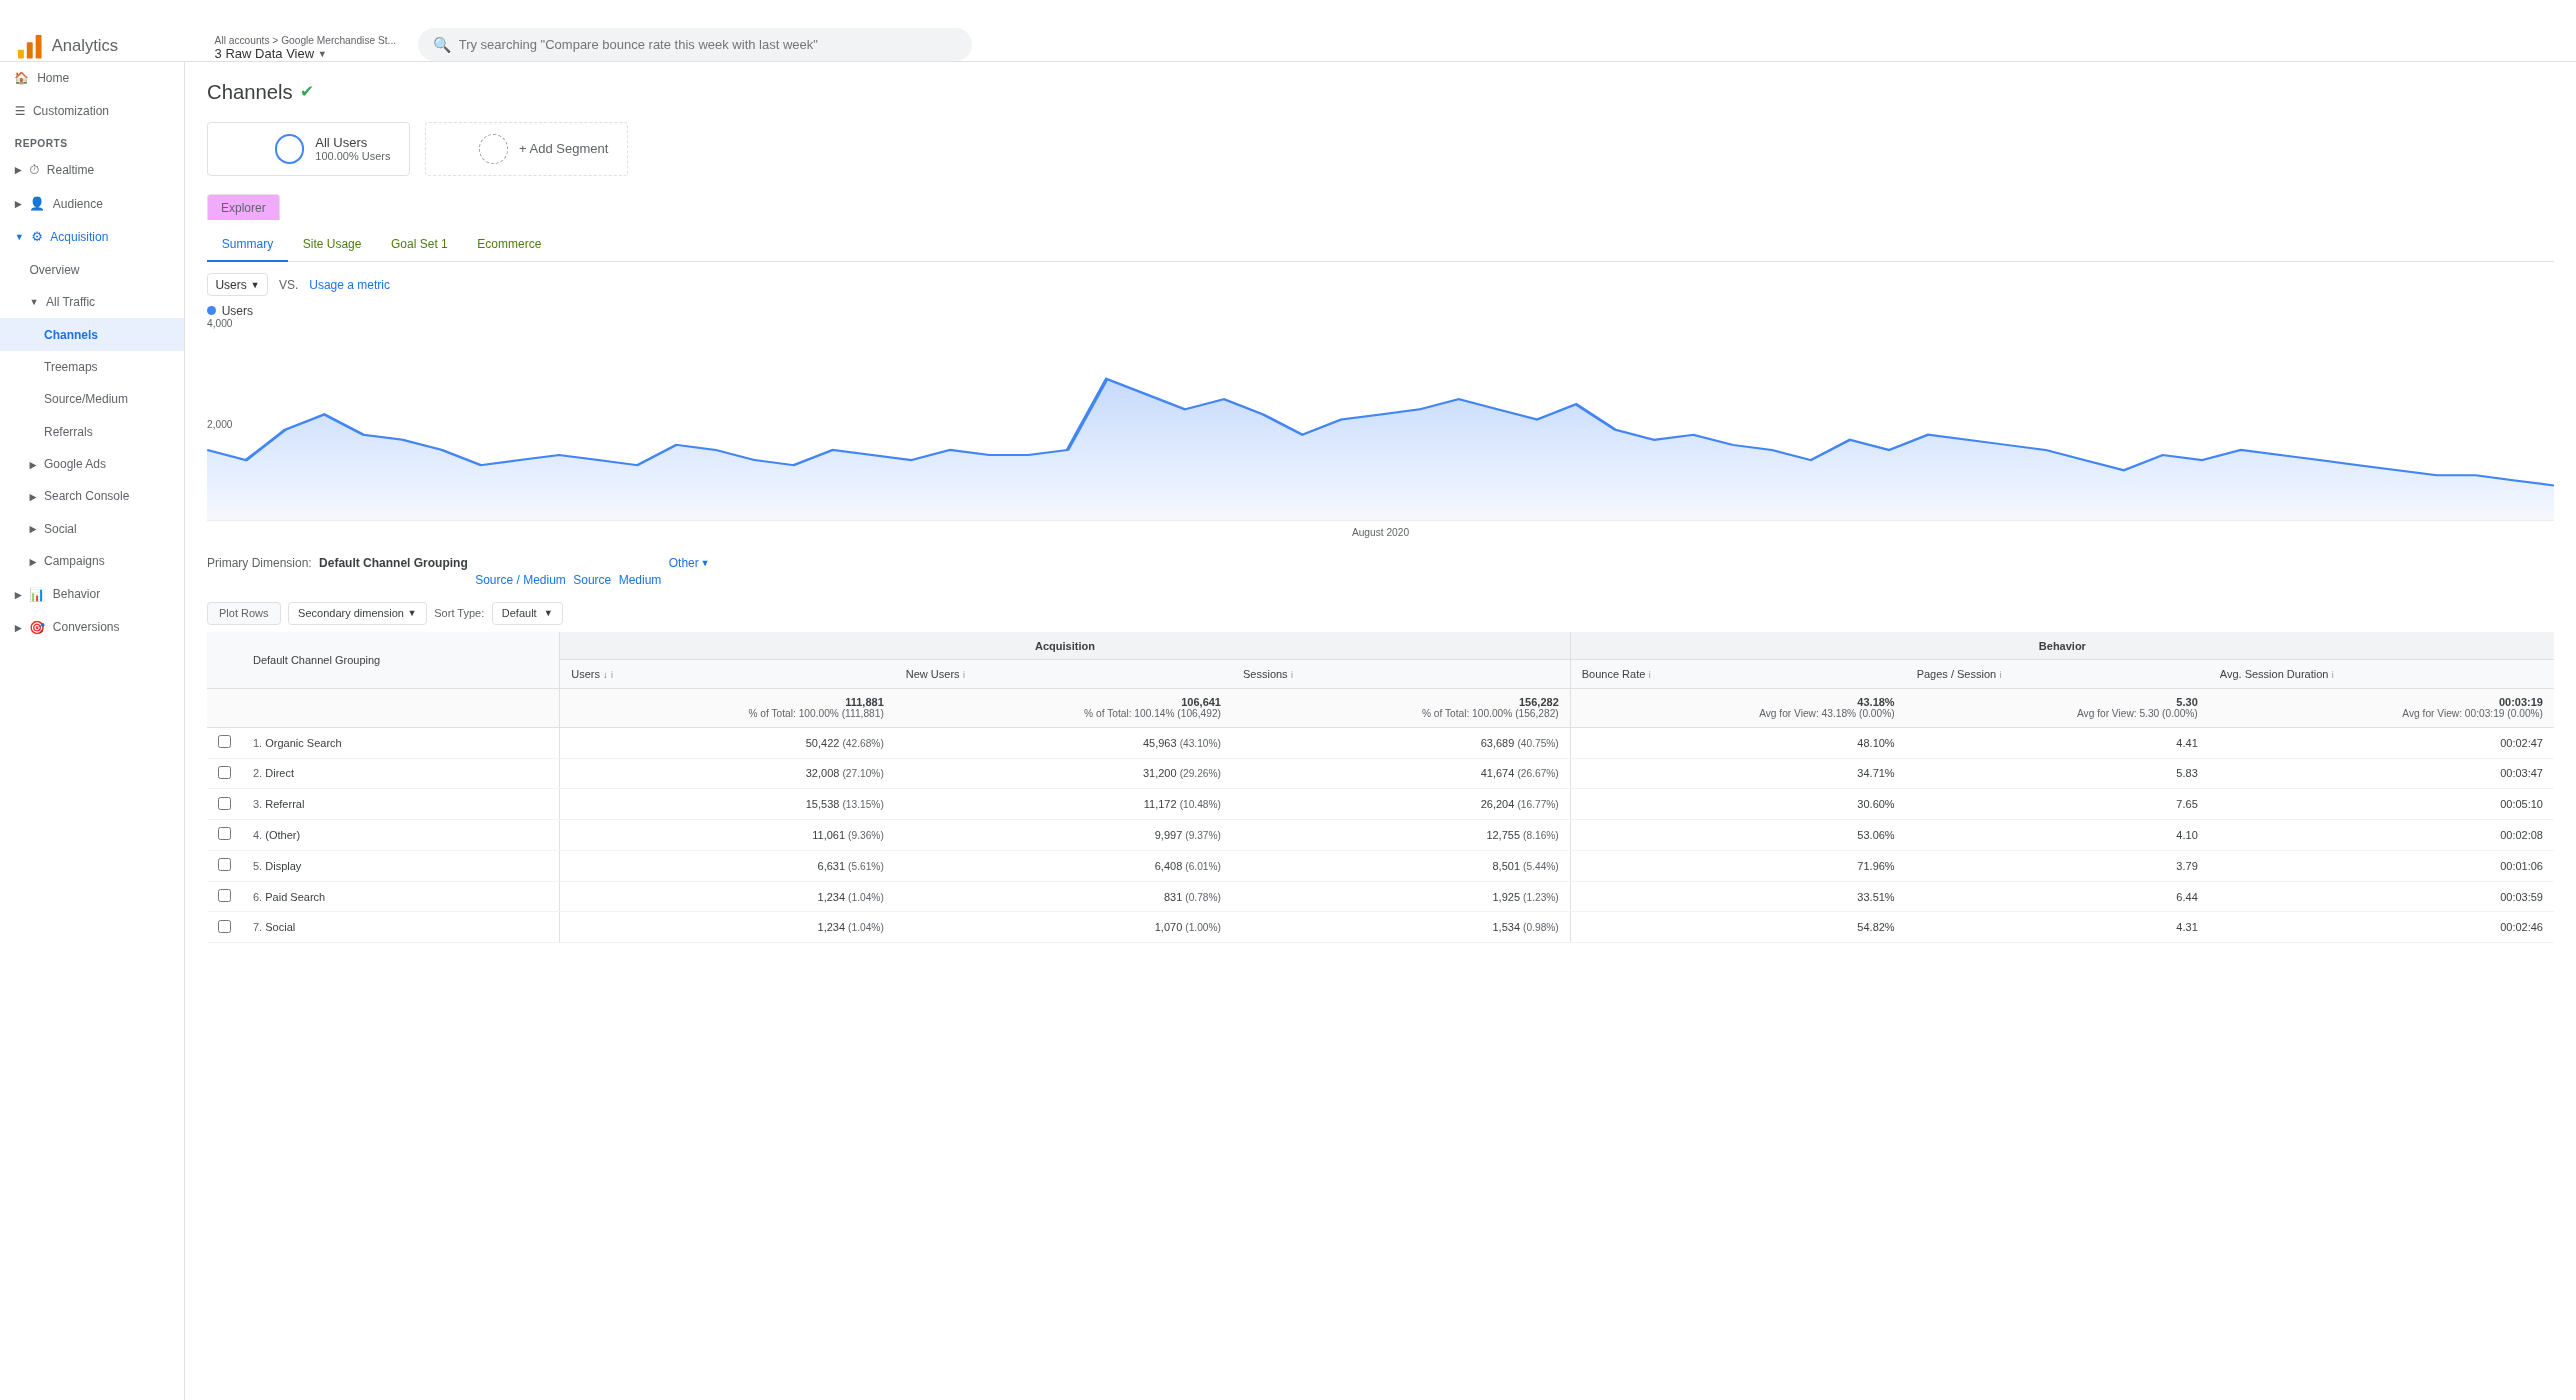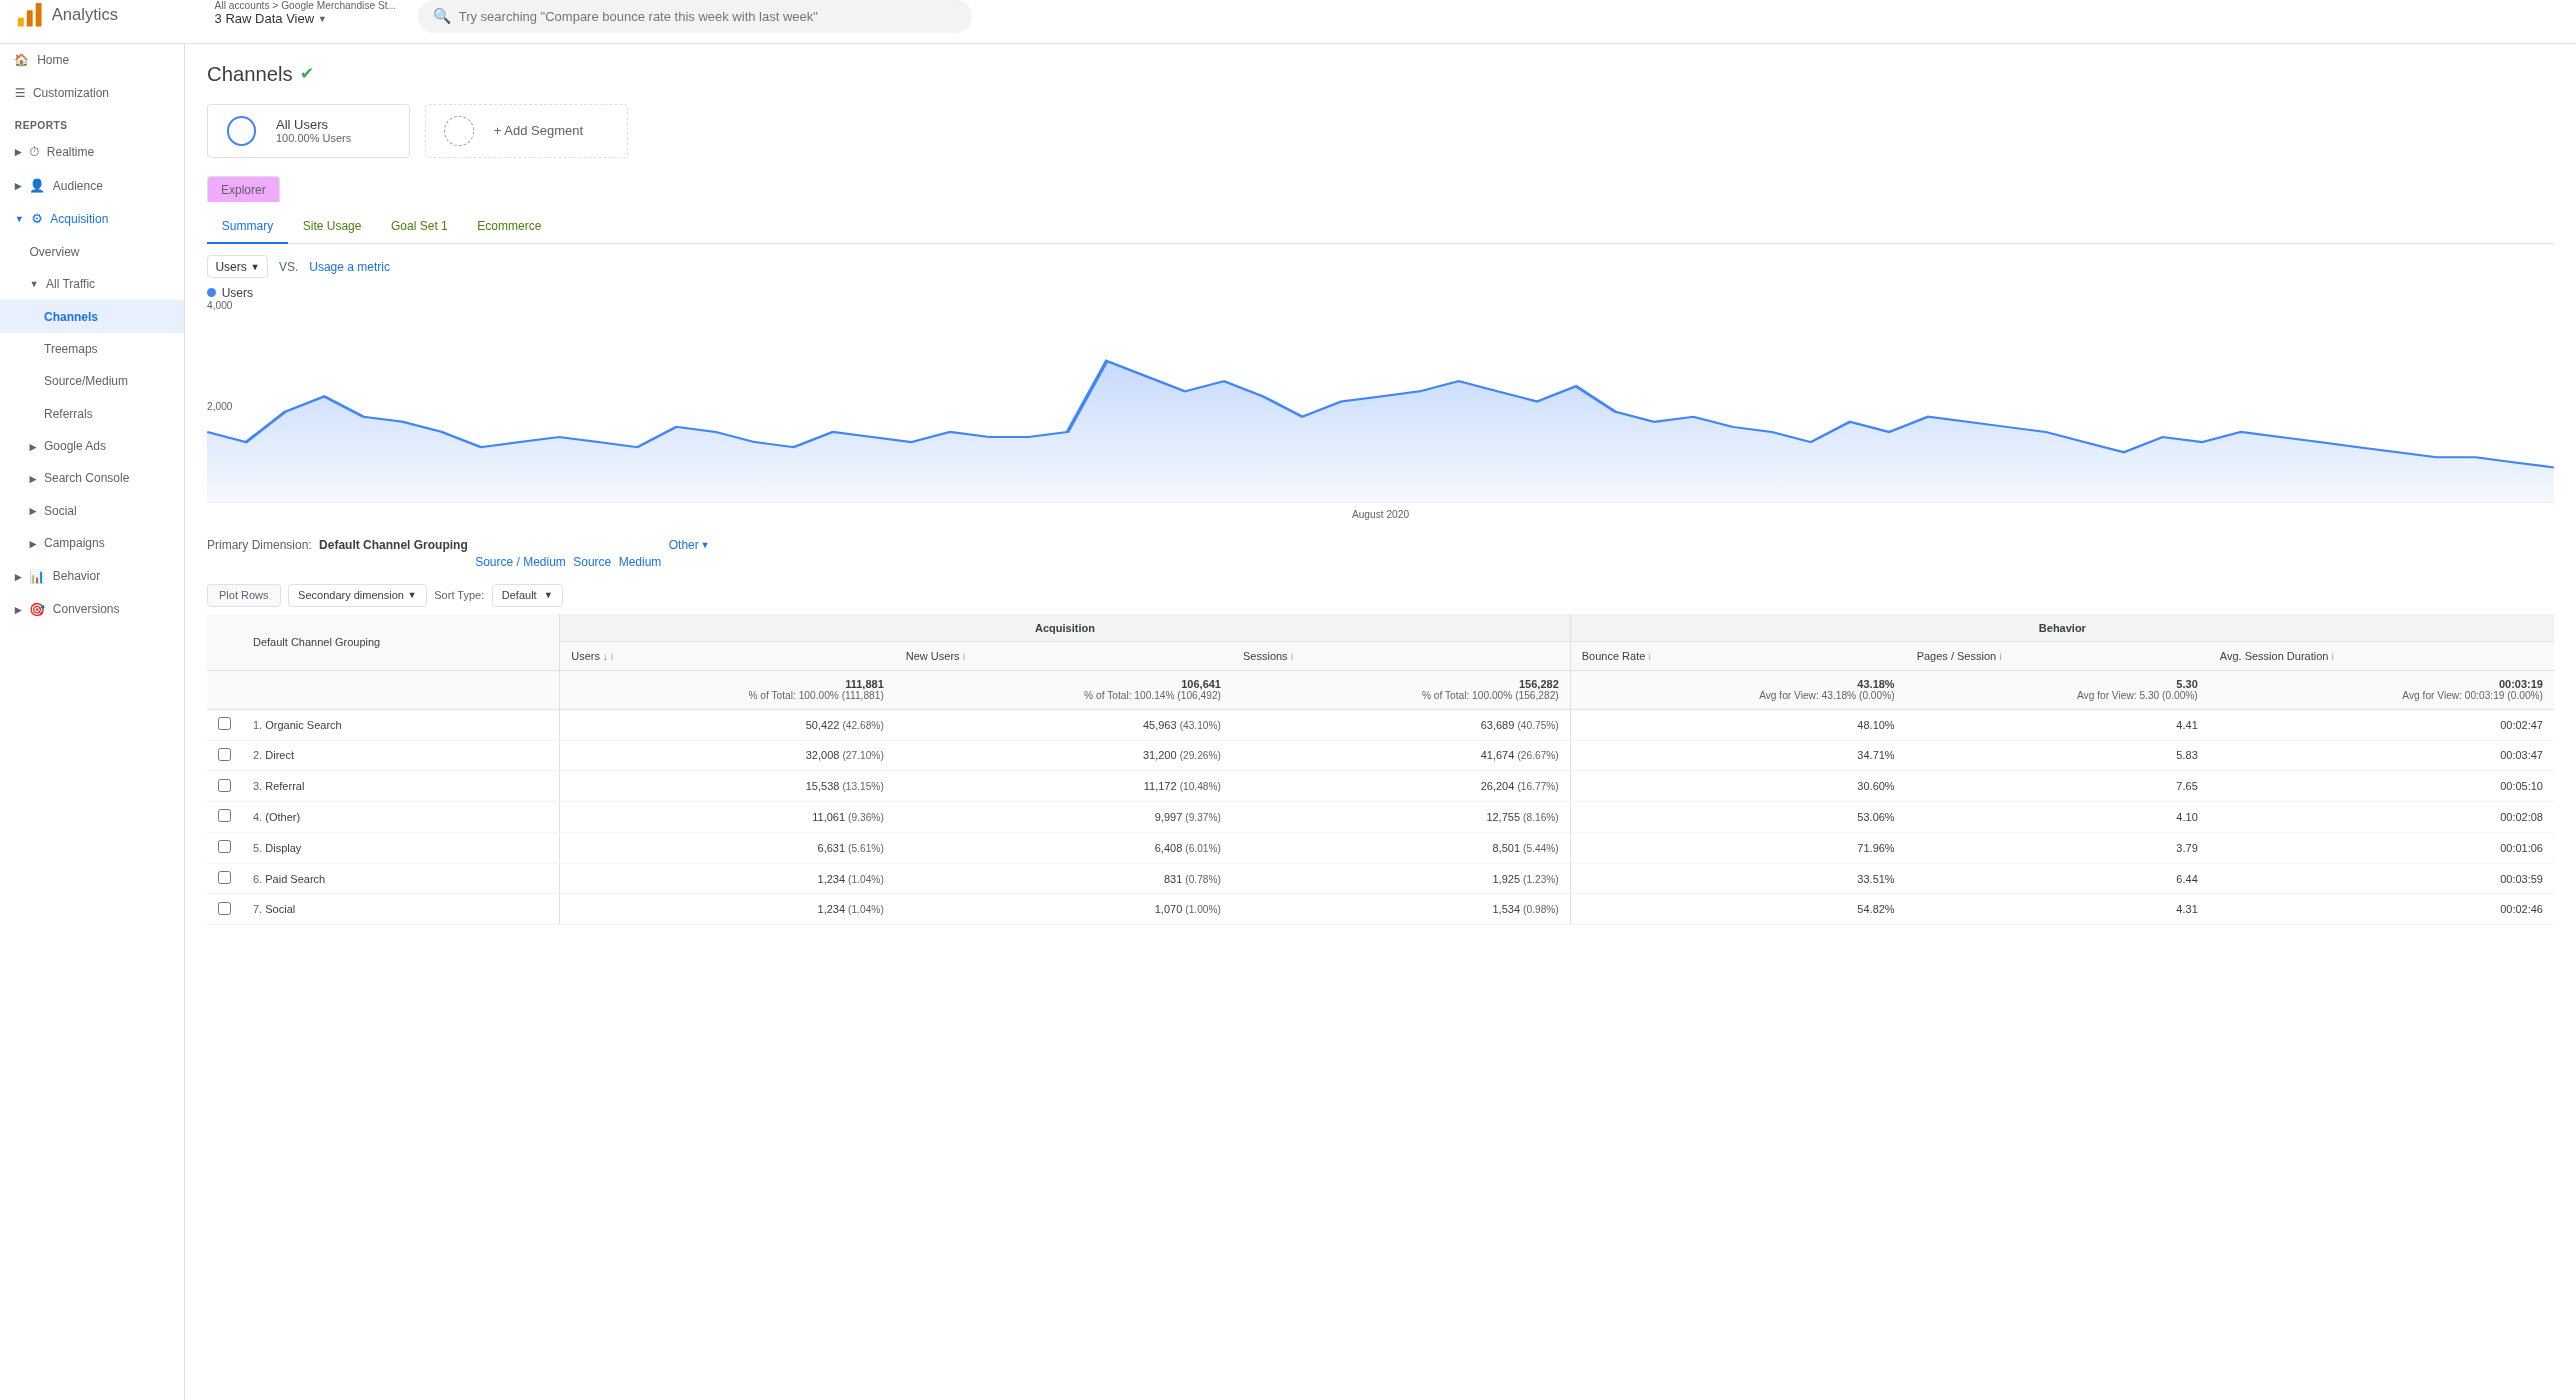--- a/index.html
+++ b/index.html
@@ -1,20 +1,20 @@
 <!DOCTYPE html>
 <html style="font-size:14.8px"><head>
   <meta charset="utf-8">
   <style>
     * { box-sizing: border-box; margin: 0; padding: 0; }
     body { font-family: Arial, sans-serif; font-size: 12px; background: #fff; color: #333; display: flex; flex-direction: column; height: 100vh; overflow: hidden; }
 
     
     .top-bar {
-      display: flex; align-items: flex-start; padding: 0 14.8px; height: 44px;
+      display: flex; align-items: flex-end; padding: 0 14.8px; height: 62px;
       background: #fff; border-bottom: 0.9px solid #e0e0e0; flex-shrink: 0;
     }
     .logo-area { display: flex; align-items: center; gap: 7.4px; min-width: 185px; }
     .logo-icon { width: 29.5px; height: 29.5px; }
     .app-title { font-size: 16.6px; color: #5f6368; font-weight: 400; }
     .account-selector { display: flex; flex-direction: column; margin-left: 14.8px; }
     .account-path { font-size: 10.2px; color: #5f6368; }
     .view-selector { display: flex; align-items: center; gap: 3.7px; font-size: 13px; color: #333; cursor: pointer; }
     .dropdown-arrow { font-size: 9.2px; color: #5f6368; }
     .search-bar {
@@ -49,22 +49,22 @@
     .main-content { flex: 1; overflow-y: auto; padding: 18.5px 22px; background: #fff; }
 
     
     .page-title-row { display: flex; align-items: center; gap: 7.4px; margin-bottom: 18.5px; }
     .page-title { font-size: 20.3px; color: #3c4043; font-weight: 400; }
     .verified-icon { color: #34a853; font-size: 16.6px; }
 
     
     .segments-row { display: flex; gap: 14.8px; margin-bottom: 18.5px; }
     .segment-card {
-      display: flex; align-items: center; gap: 20px; padding: 11px 18.5px;
-      border: 0.9px solid #e0e0e0; border-radius: 3.7px; min-width: 203px;
+      display: flex; align-items: center; gap: 11px; padding: 11px 18.5px;
+      border: 0.9px solid #e0e0e0; border-radius: 3.7px; min-width: 203px; justify-content: flex-end;
     }
     .segment-circle {
       width: 29.5px; height: 29.5px; border-radius: 50%; border: 2.8px solid #4285f4;
       background: transparent;
     }
     .segment-circle.dashed { border: 1.8px dashed #9e9e9e; }
     .segment-info .segment-name { font-size: 13px; color: #3c4043; font-weight: 500; }
     .segment-info .segment-pct { font-size: 11px; color: #5f6368; }
     .add-segment { color: #5f6368; font-size: 13px; cursor: pointer; }
 

